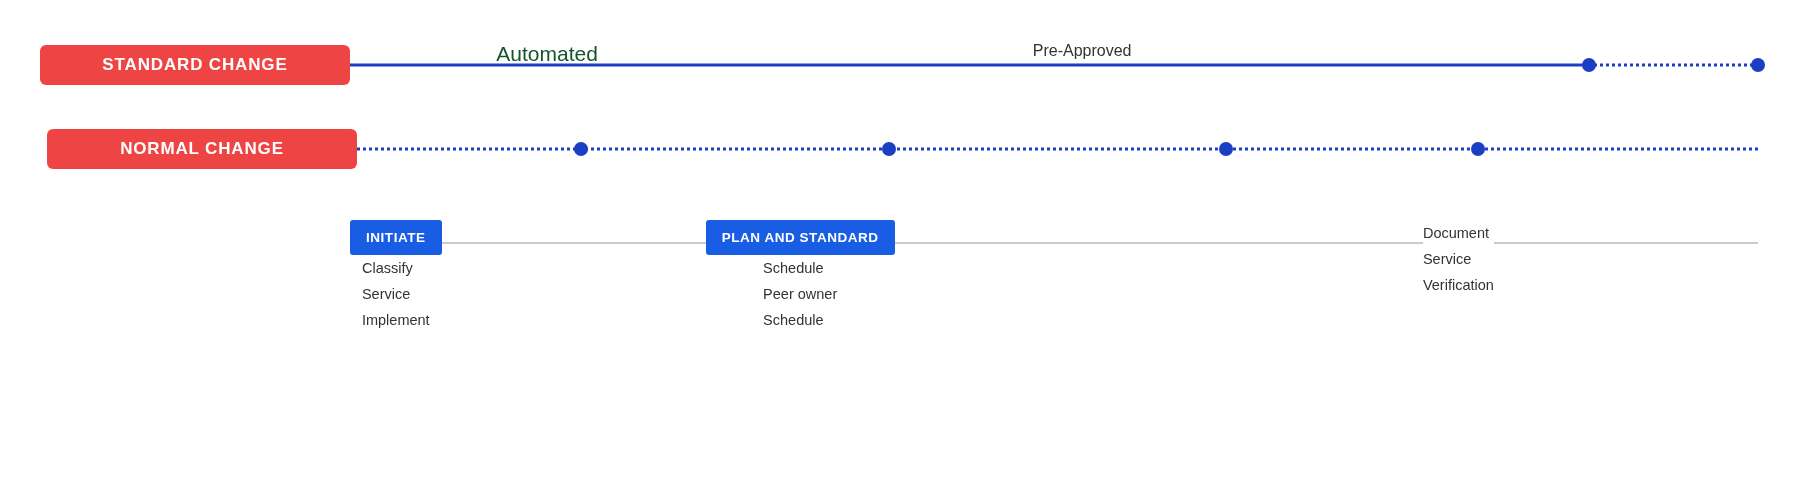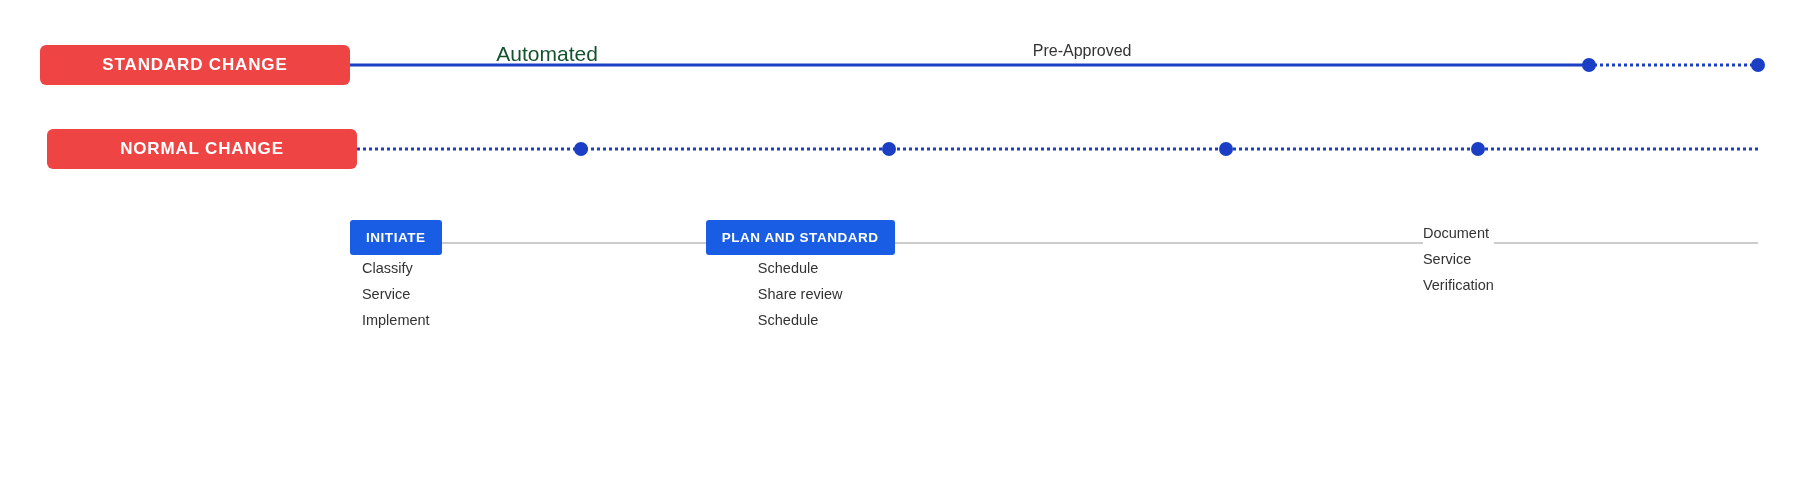--- a/index.html
+++ b/index.html
@@ -156,21 +156,21 @@
           <div>Implement</div>
         </div>
       </div>
 
       <div class="phase-connector"></div>
 
       <div class="phase-column">
         <div class="phase-box">PLAN AND STANDARD</div>
         <div class="phase-items">
           <div>Schedule</div>
-          <div>Share review</div>
+          <div>Peer owner</div>
           <div>Schedule</div>
         </div>
       </div>
 
       <div class="phase-connector"></div>
 
       <div class="phase-column">
       </div>
 
       <div class="phase-connector"></div>

